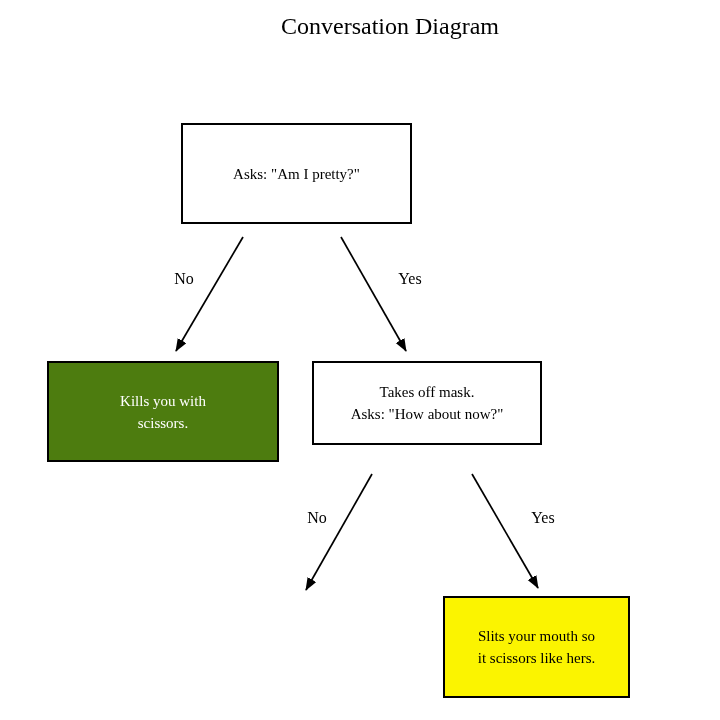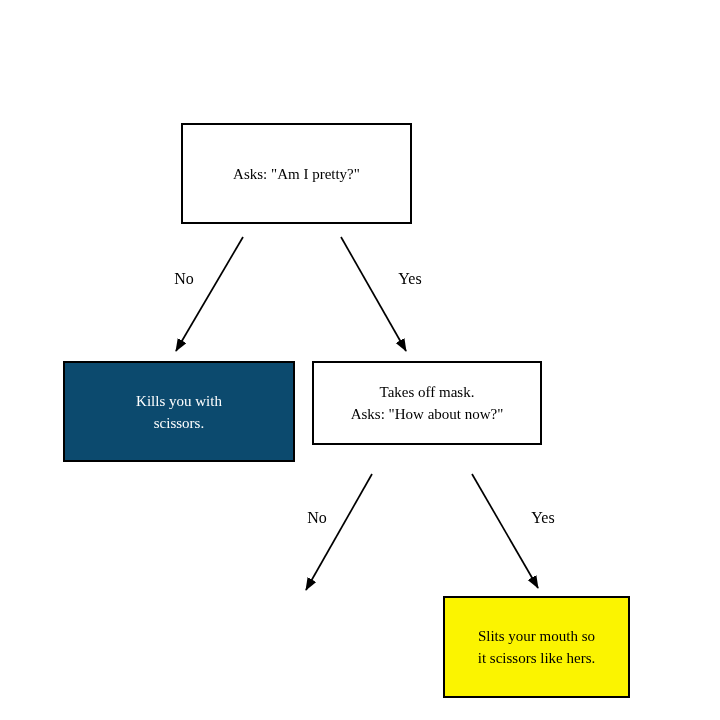--- a/index.html
+++ b/index.html
@@ -61,20 +61,21 @@
   .edge-label-yes1 { left: 398px; top: 279px; }
   .edge-label-no2  { left: 305px; top: 518px; }
   .edge-label-yes2 { left: 531px; top: 518px; }
 </style>
 </head>
 <body>
 
 <div class="canvas">
 
   <div class="title">
+    <div class="line2">Conversation Diagram</div>
   </div>
 
   <svg class="arrow-layer" viewBox="0 0 720 720" xmlns="http://www.w3.org/2000/svg">
     <defs>
       <marker id="arrowhead" markerUnits="userSpaceOnUse" markerWidth="14" markerHeight="11" refX="12" refY="5" orient="auto">
         <path d="M0,0 L13,5 L0,10 Z" fill="#000000"></path>
       </marker>
     </defs>
     <line x1="243" y1="237" x2="176" y2="351" stroke="#000000" stroke-width="1.7" marker-end="url(#arrowhead)"></line>
     <line x1="341" y1="237" x2="406" y2="351" stroke="#000000" stroke-width="1.7" marker-end="url(#arrowhead)"></line>
@@ -82,21 +83,21 @@
     <line x1="472" y1="474" x2="538" y2="588" stroke="#000000" stroke-width="1.7" marker-end="url(#arrowhead)"></line>
   </svg>
 
   <div class="node node-root" style="background-color: rgb(255, 255, 255); color: rgb(0, 0, 0);">
     <span>Asks: "Am I pretty?"</span>
   </div>
 
   <span class="edge-label edge-label-no1">No</span>
   <span class="edge-label edge-label-yes1">Yes</span>
 
-  <div class="node node-kills" style="background-color: #0c4a6e; color: rgb(255, 255, 255); margin-left: 16px;">
+  <div class="node node-kills" style="background-color: #4d7c0f; color: rgb(255, 255, 255);">
     <span>Kills you with</span>
     <span>scissors.</span>
   </div>
 
   <div class="node node-mask" style="background-color: rgb(255, 255, 255); color: rgb(0, 0, 0);">
     <span>Takes off mask.</span>
     <span>Asks: "How about now?"</span>
   </div>
 
   <span class="edge-label edge-label-no2">No</span>

